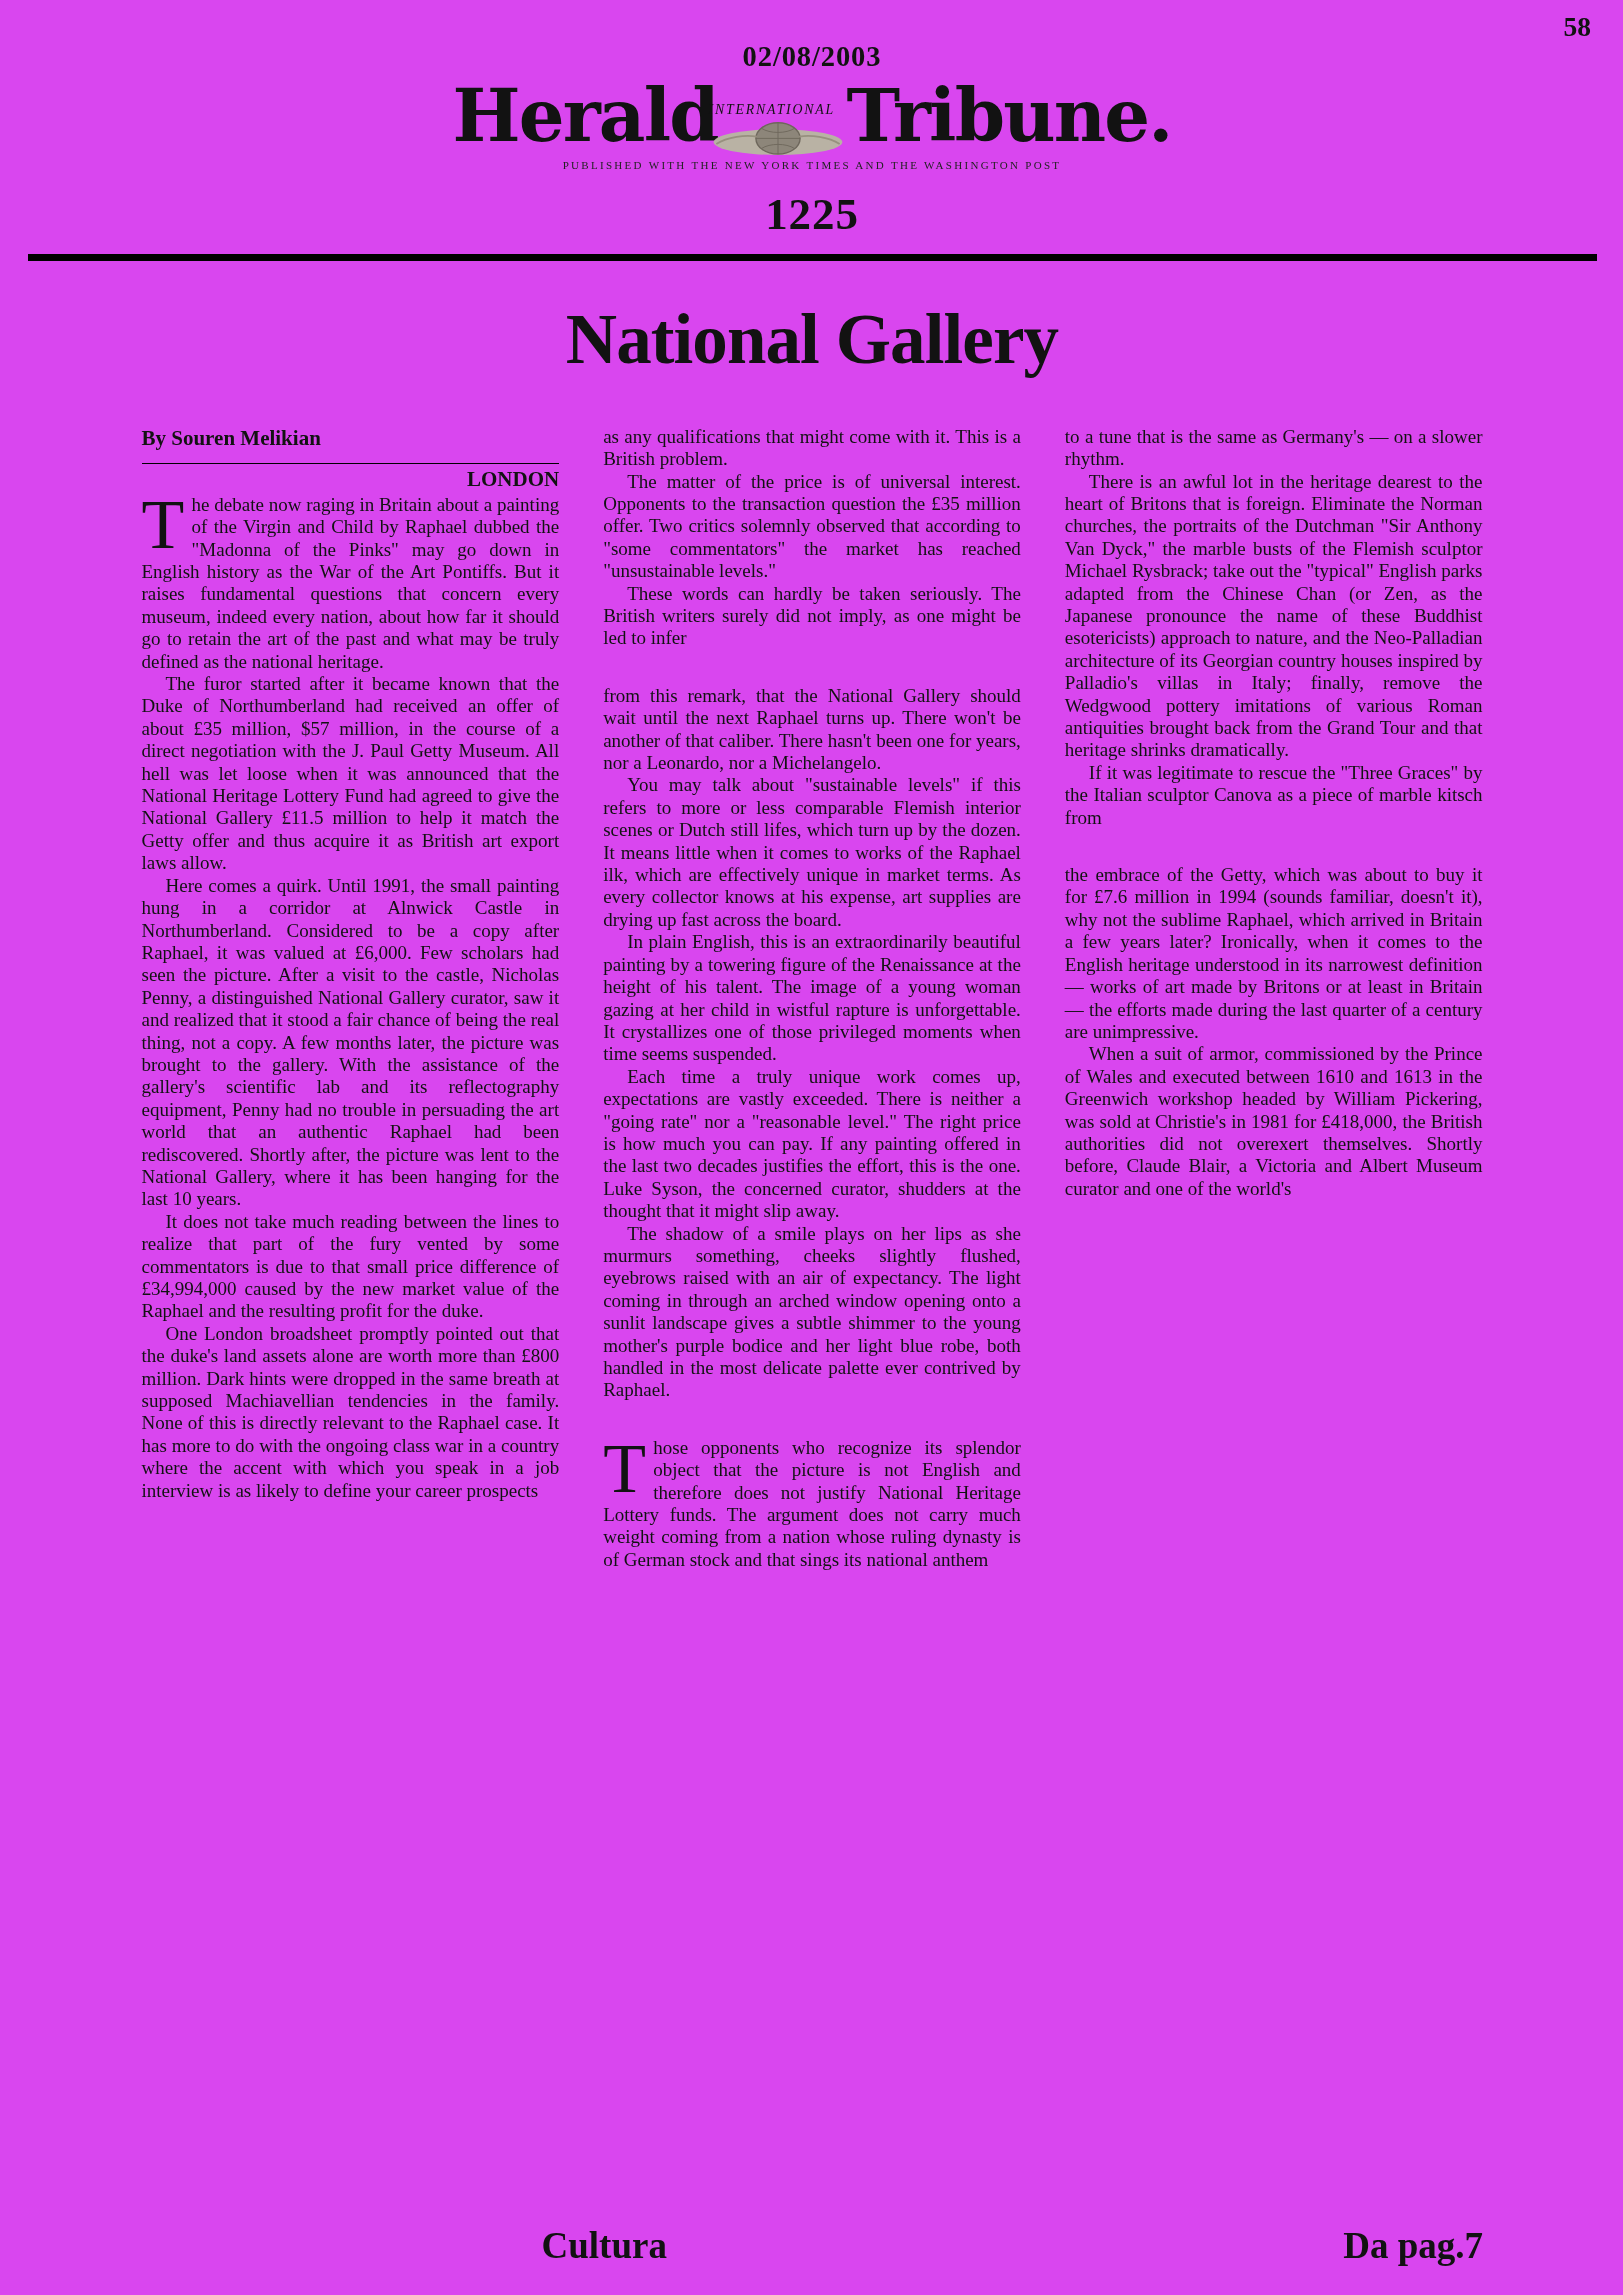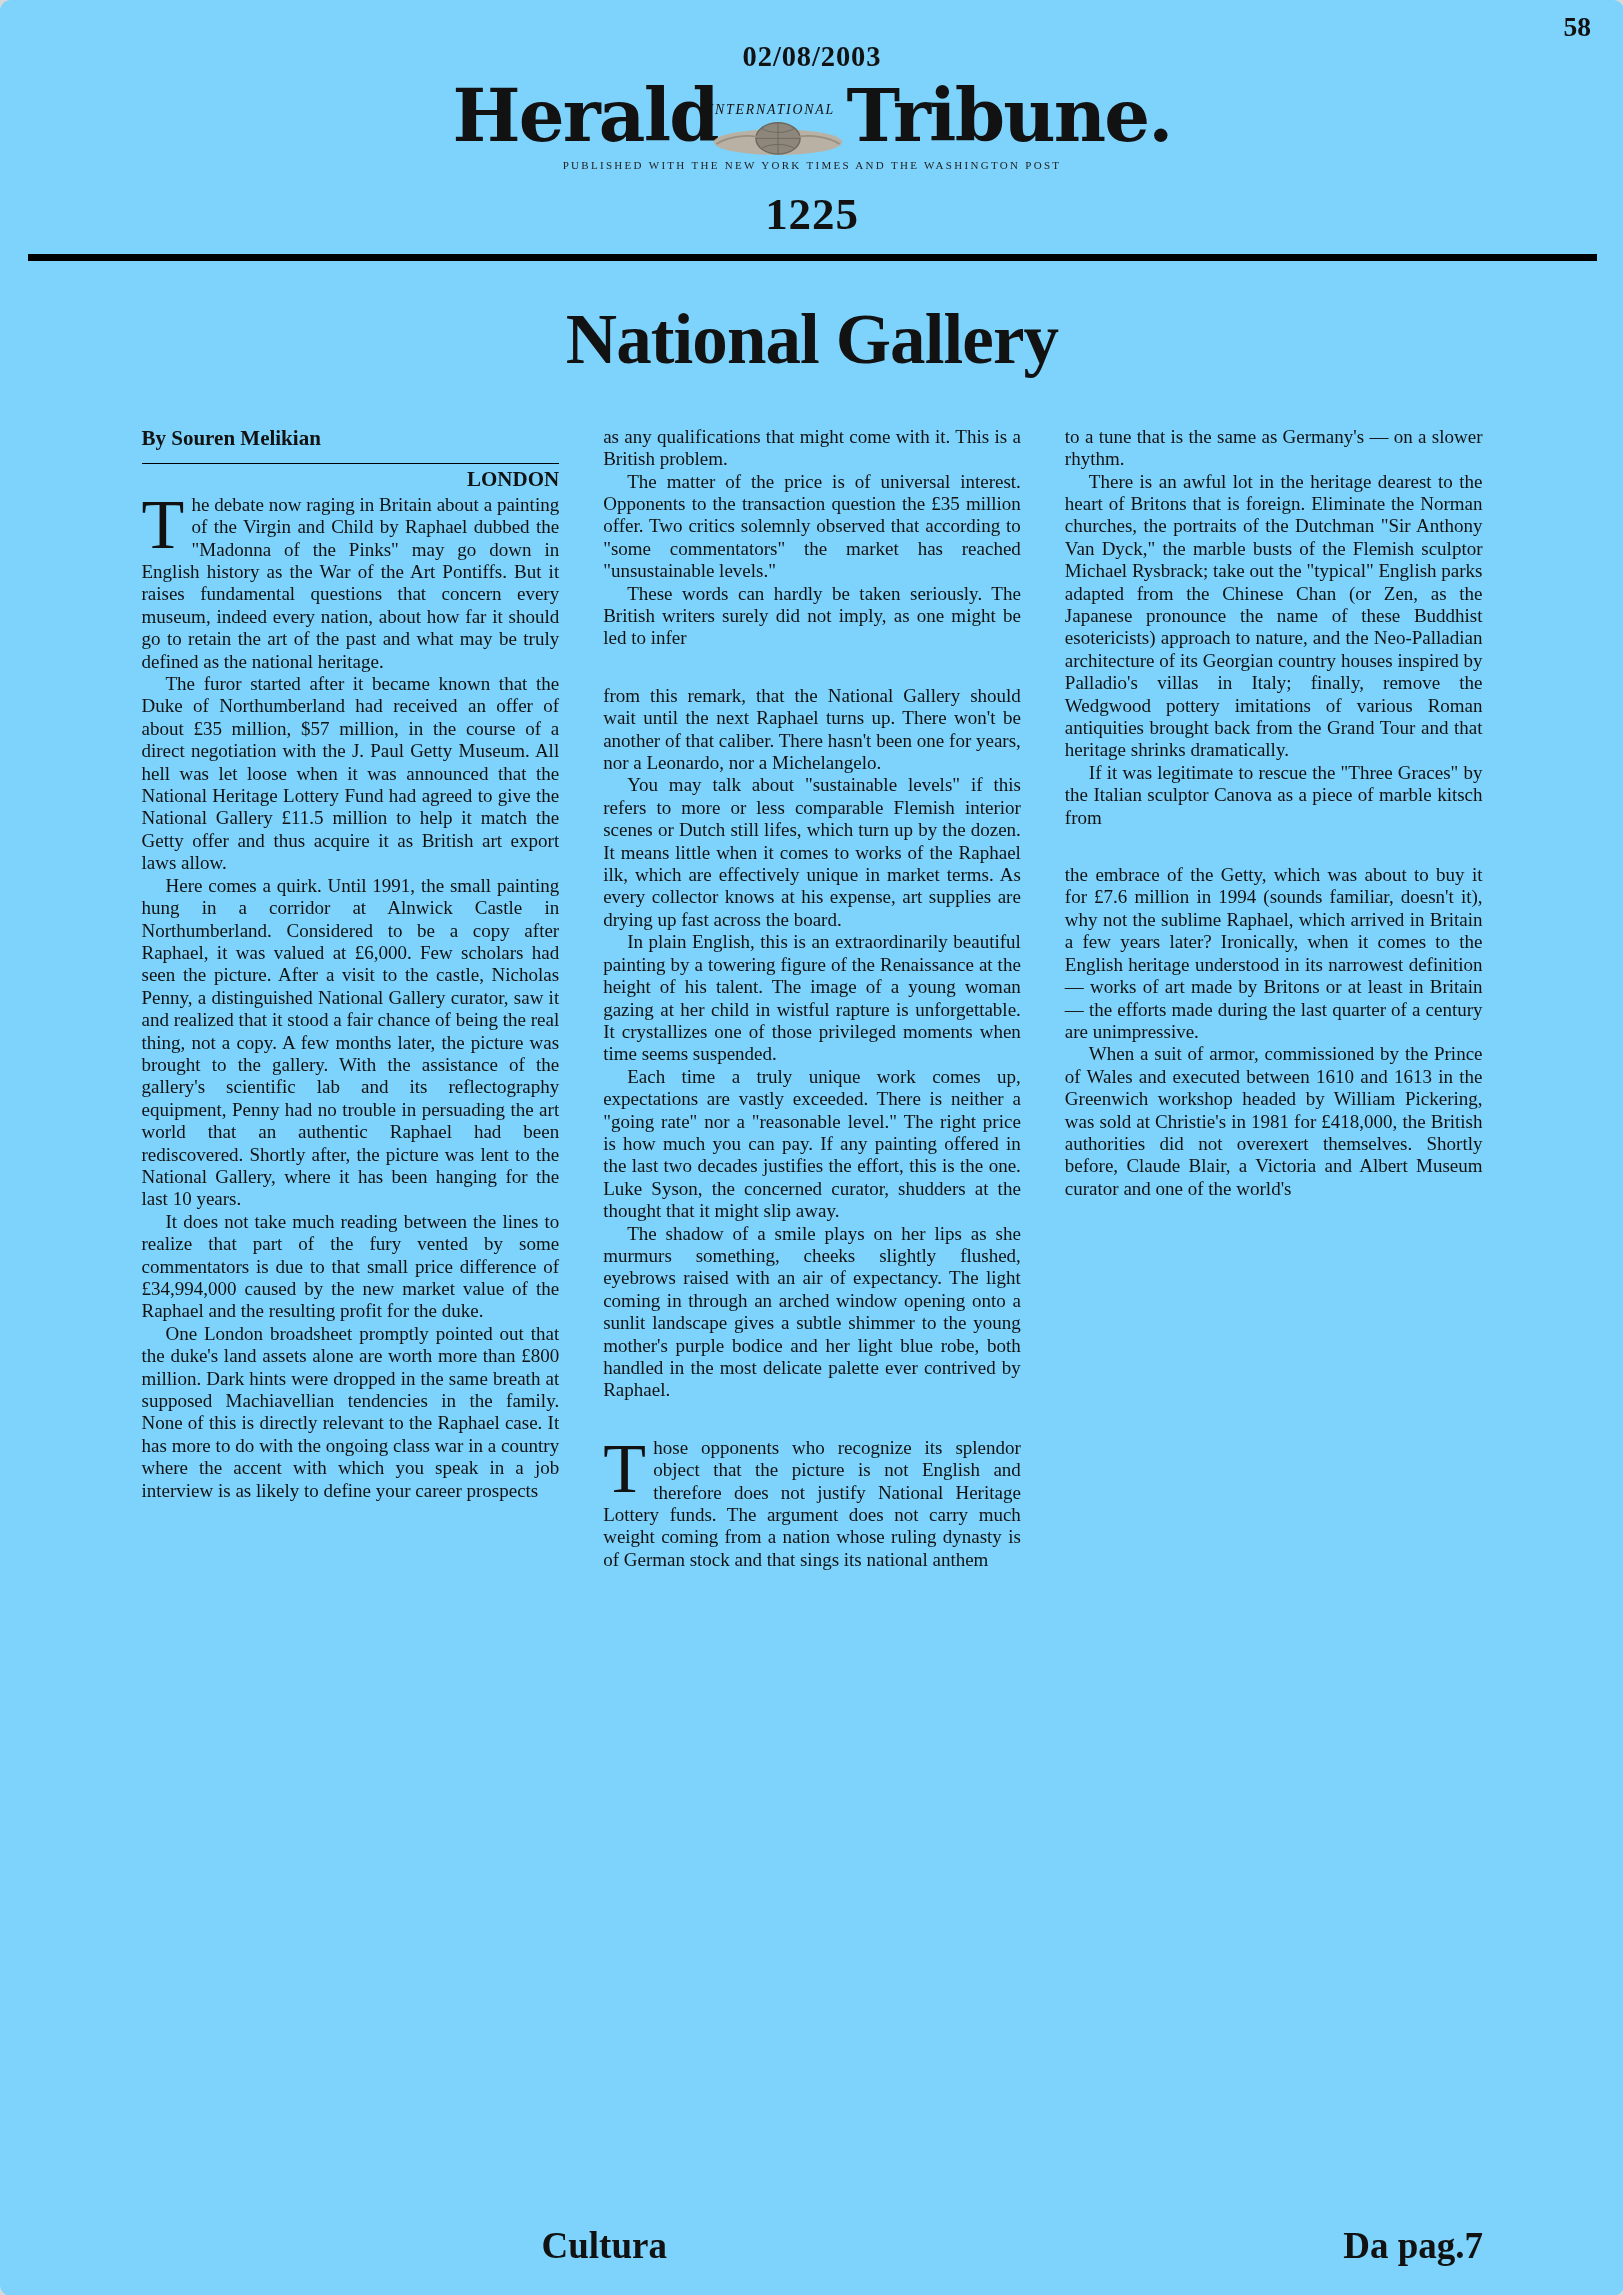--- a/index.html
+++ b/index.html
@@ -1,27 +1,26 @@
 <!DOCTYPE html>
 <html style="font-size:14.7px"><head>
 <meta charset="utf-8">
 <style>
   html, body { margin: 0; padding: 0; background: #d8d8d8; }
   .page {
     position: relative;
     width: 1624px;
     height: 2296px;
     margin: 0 auto;
-    background: #7dd3fc;
+    background: #d946ef;
     color: #121212;
     font-family: "Liberation Serif", serif;
     box-sizing: border-box;
     padding: 13px 27.5px 0 27.5px;
     overflow: hidden;
-    border-radius: 11px;
   }
   .corner-num {
     position: absolute;
     top: 11px;
     right: 33px;
     font-size: 27.5px;
     font-weight: 700;
   }
   .date {
     text-align: center;

